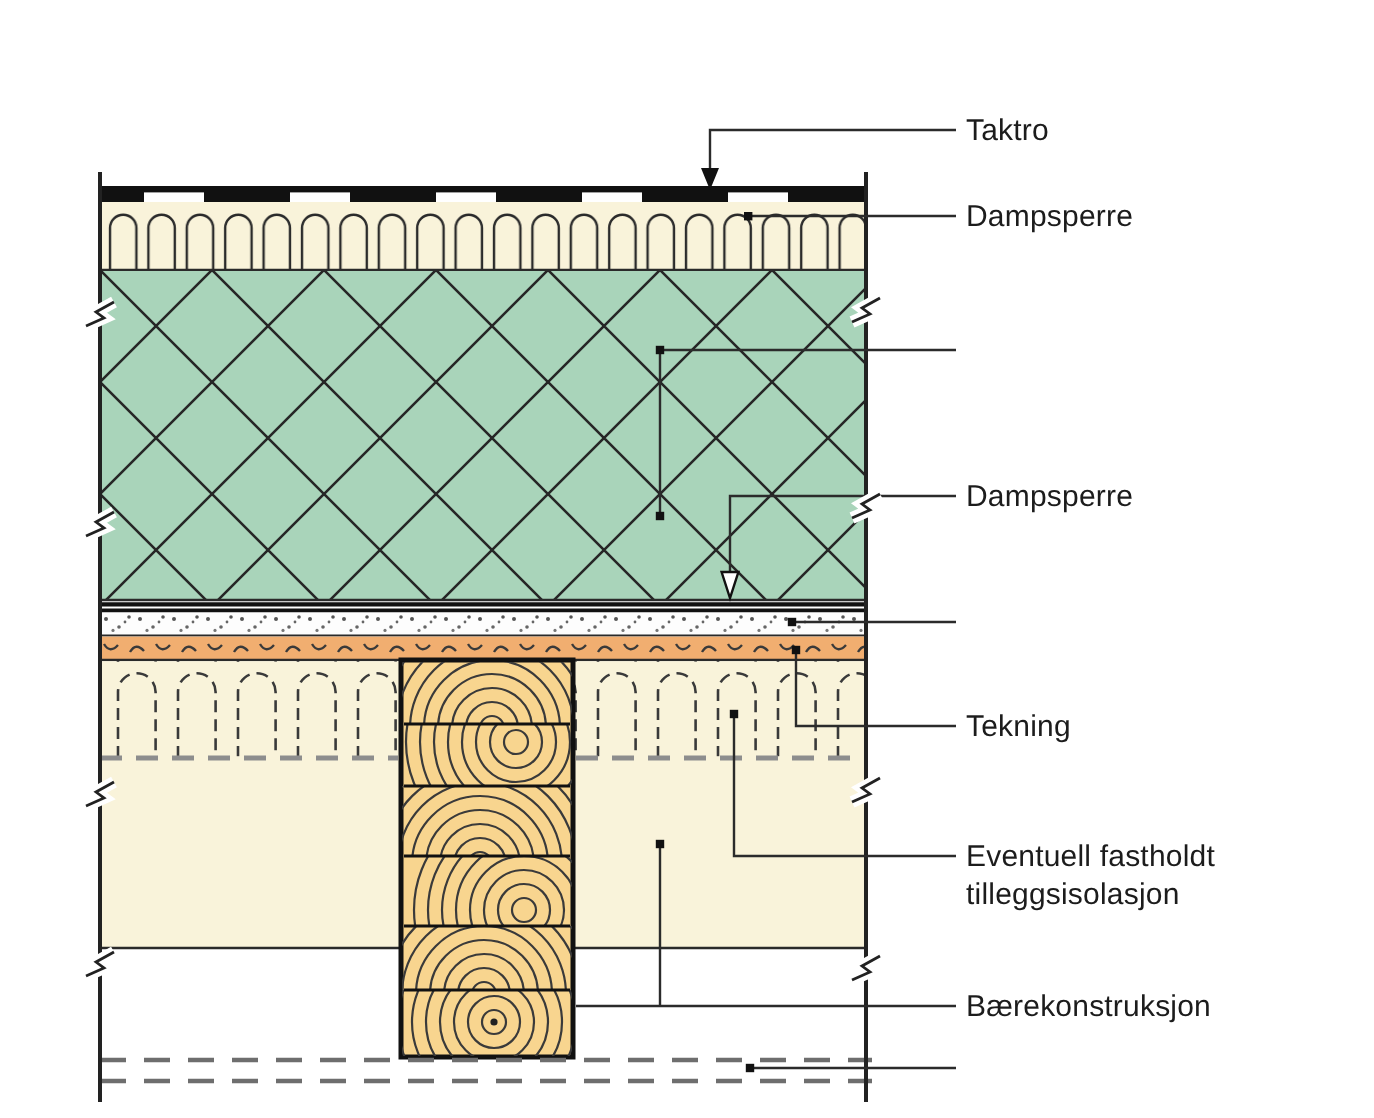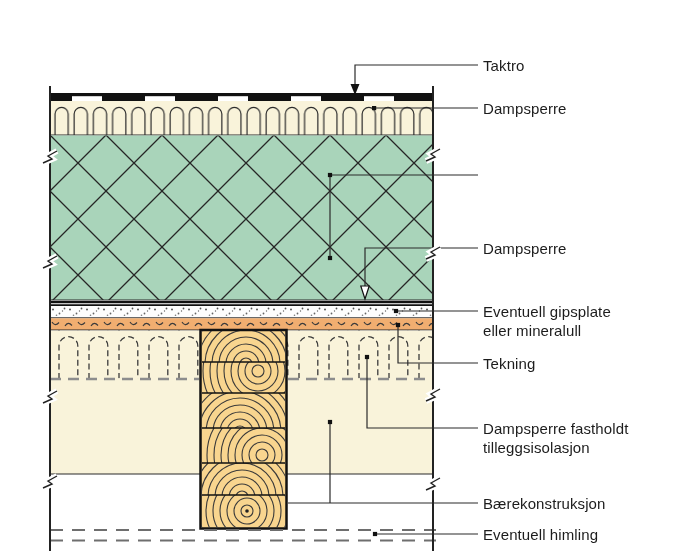--- a/index.html
+++ b/index.html
@@ -240,20 +240,17 @@
         <path d="M426,259 L435,255 L431,252 L440,247"></path>
         <path d="M426,401 L435,397 L431,394 L440,389"></path>
         <path d="M426,490 L435,486 L431,483 L440,478"></path>
       </g>
     </g>
   </svg>
 
   <div class="lbl" style="top:56px">Taktro</div>
   <div class="lbl" style="top:99px">Dampsperre</div>
   <div class="lbl" style="top:239px">Dampsperre</div>
-  <div class="lbl" style="top:302px">Eventuell gipsplate
-eller mineralull</div>
   <div class="lbl" style="top:354px">Tekning</div>
-  <div class="lbl" style="top:419px">Dampsperre fastholdt
+  <div class="lbl" style="top:419px">Eventuell fastholdt
 tilleggsisolasjon</div>
   <div class="lbl" style="top:494px">Bærekonstruksjon</div>
-  <div class="lbl" style="top:525px">Eventuell himling</div>
 </div>
 
 </body></html>

